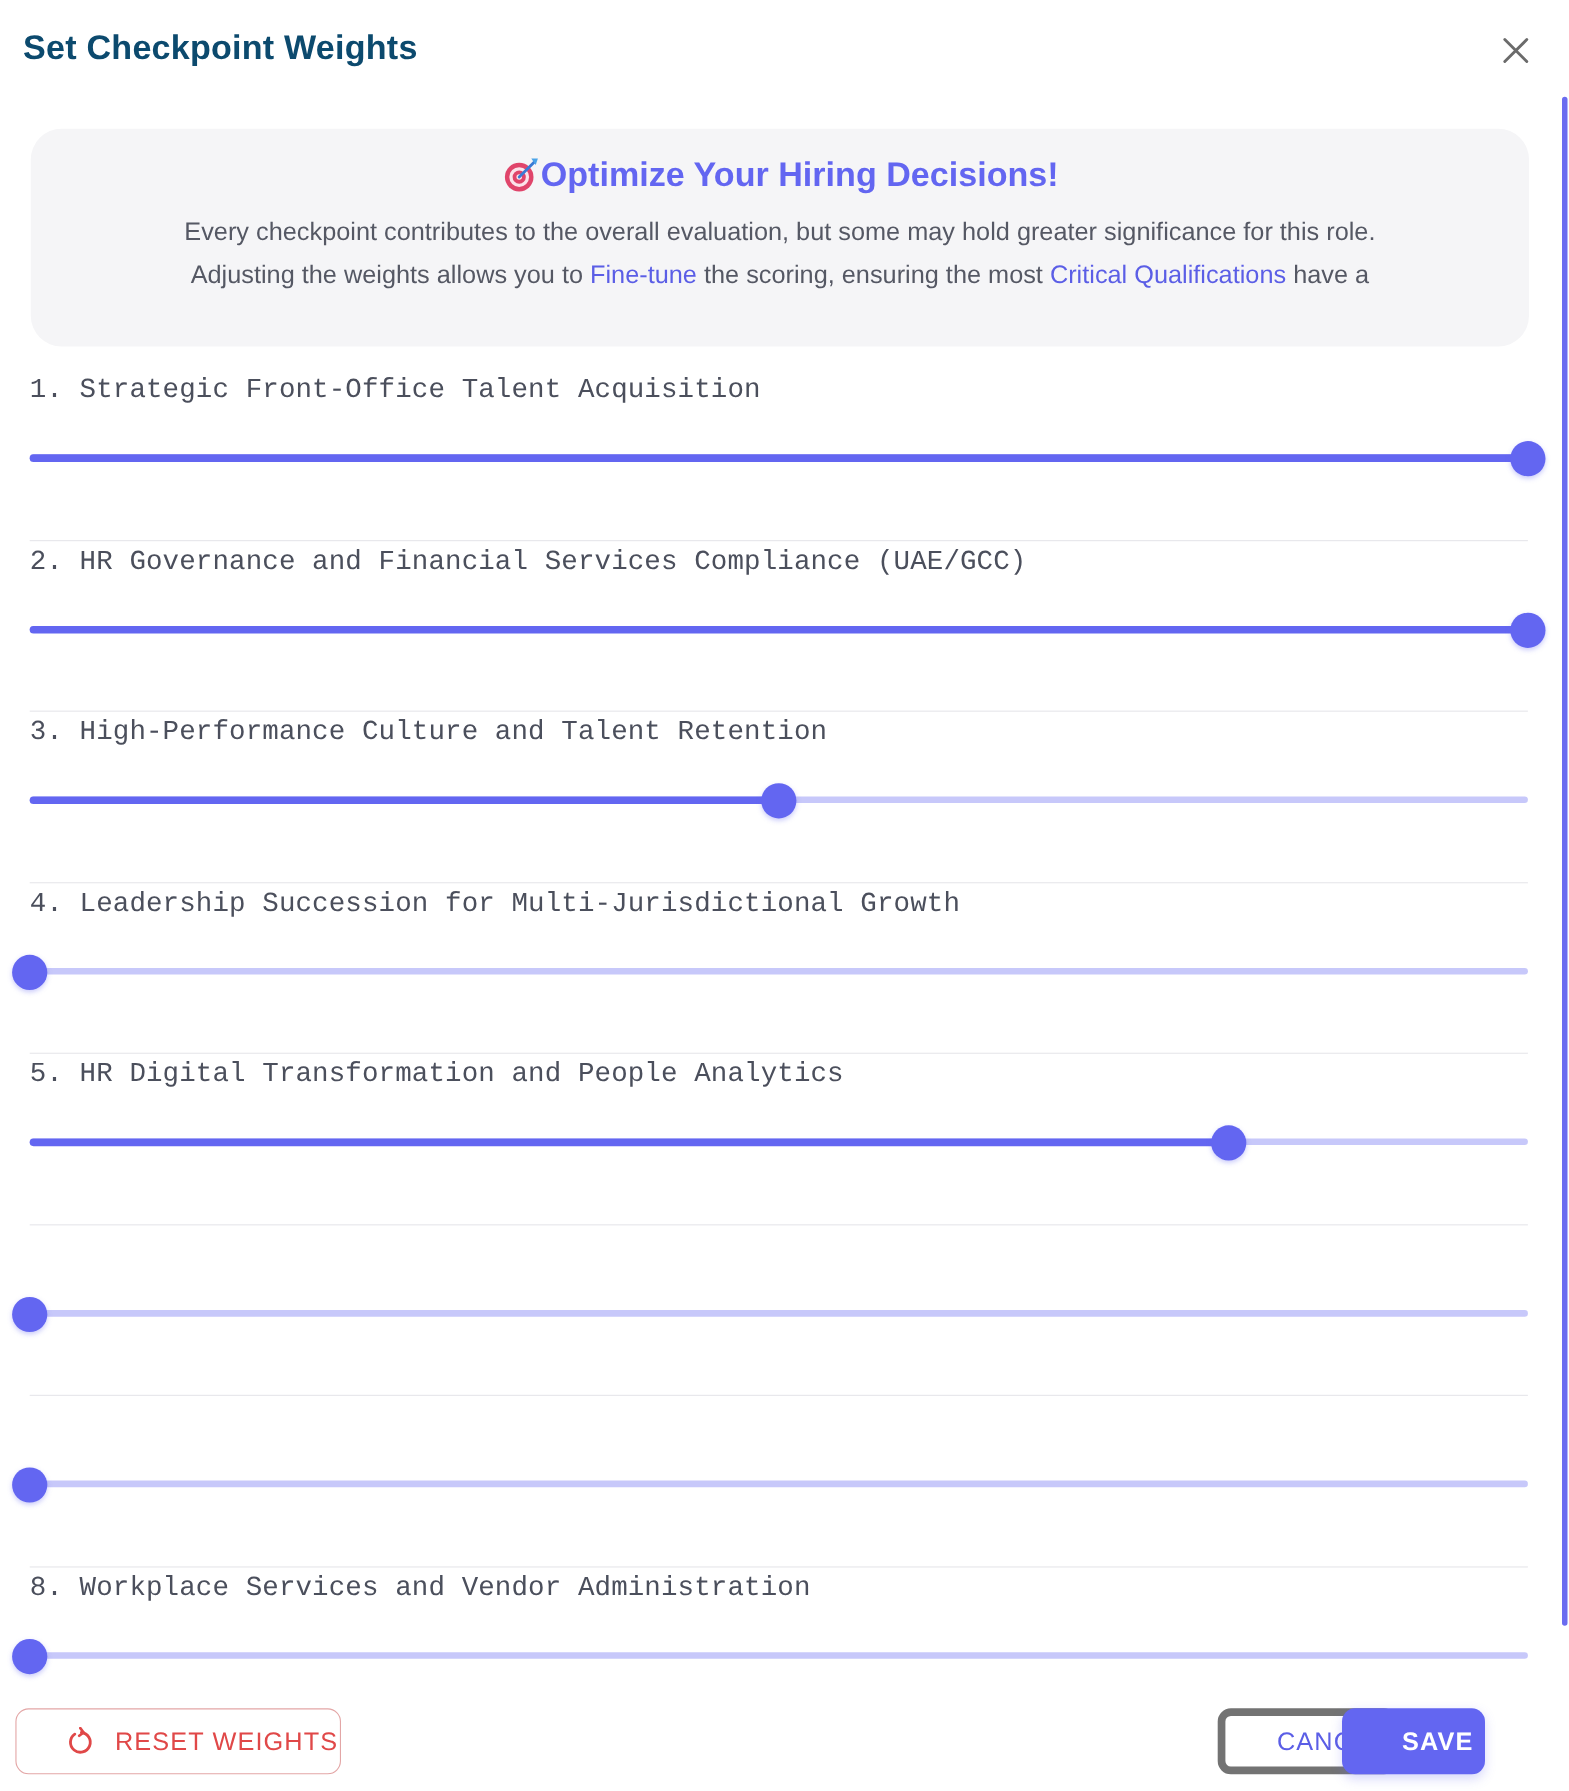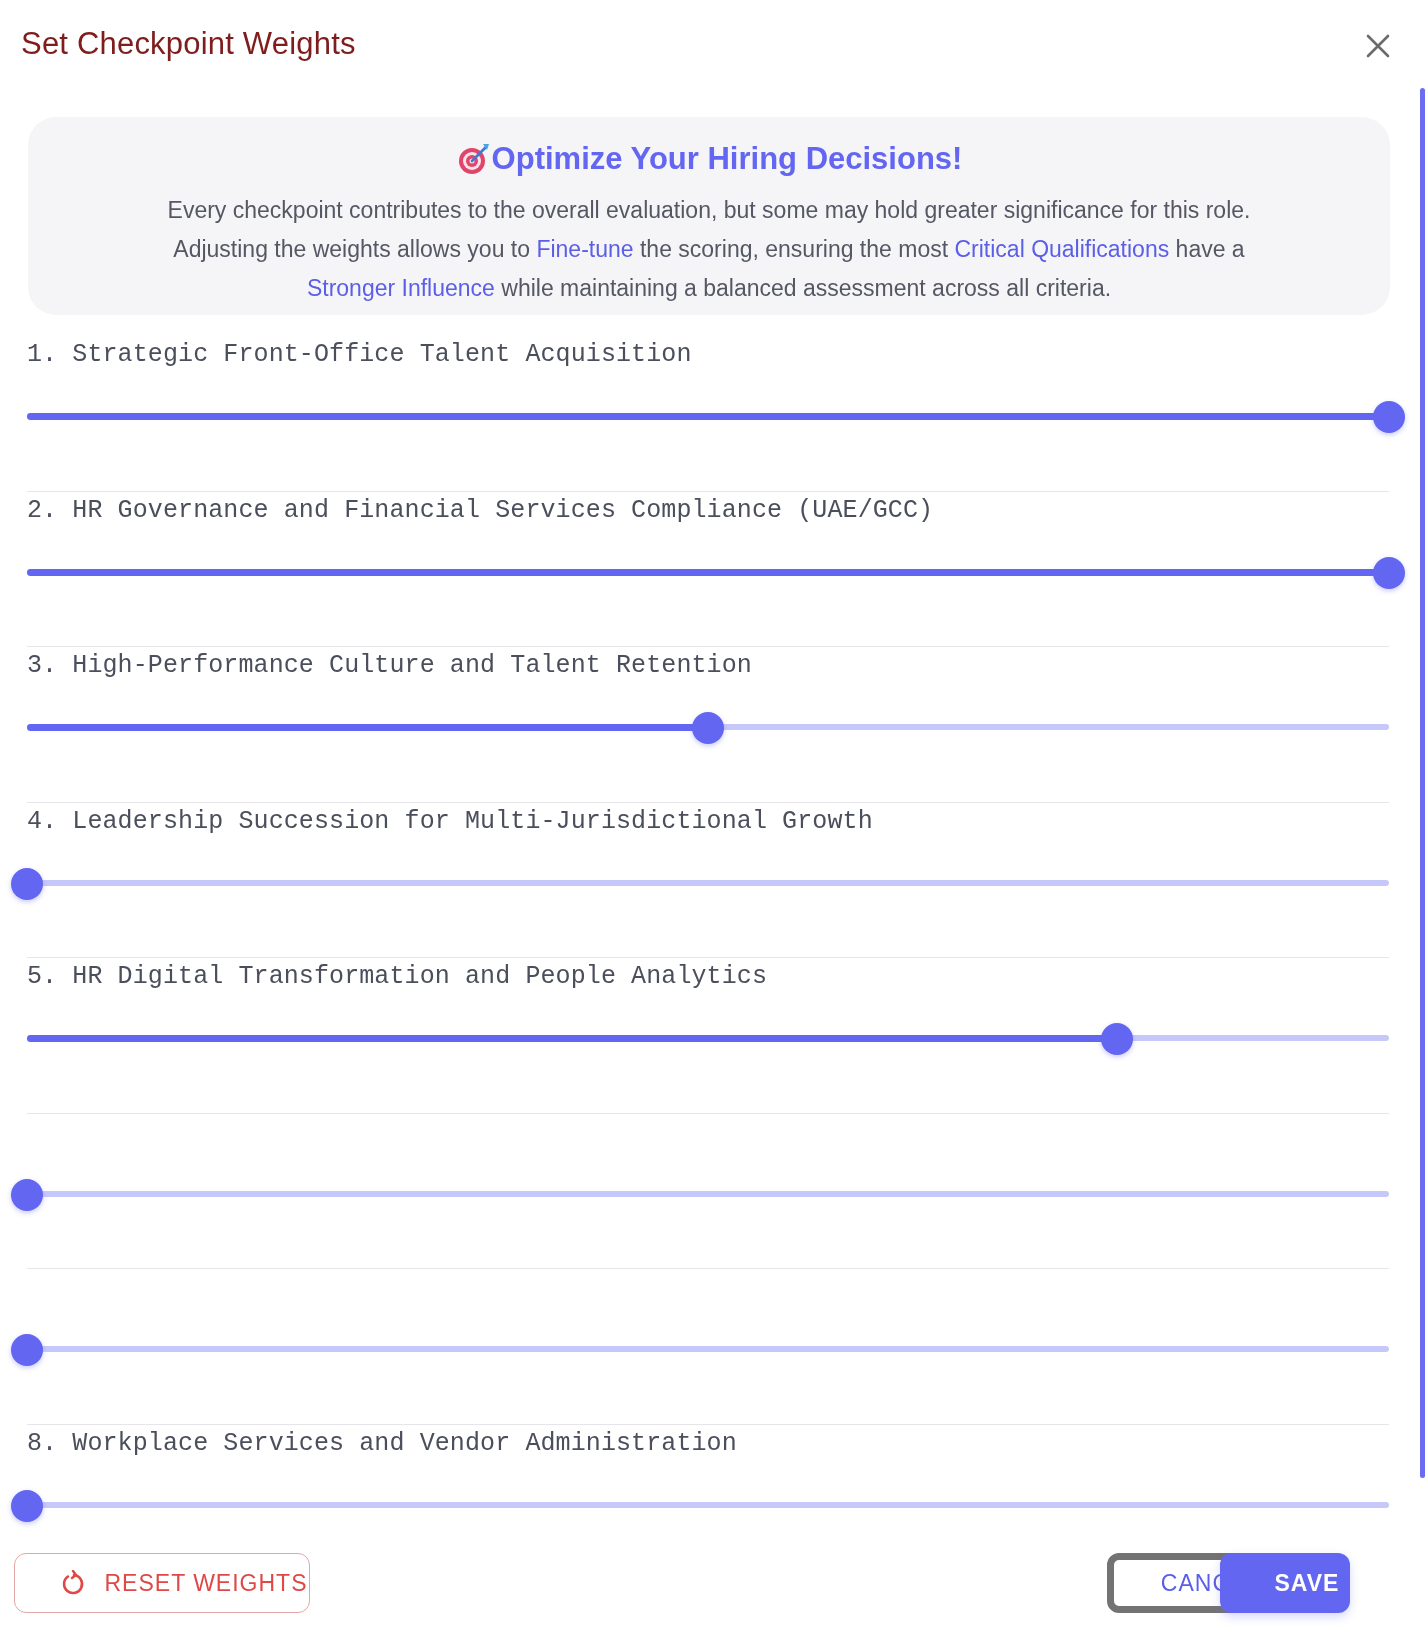--- a/index.html
+++ b/index.html
@@ -1,21 +1,21 @@
 <!DOCTYPE html>
 <html><head>
 <meta charset="utf-8">
 <style>
   * { box-sizing: border-box; margin: 0; padding: 0; }
   html, body { width: 1426px; height: 1628px; background: #ffffff; overflow: hidden; }
   body { font-family: "Liberation Sans", "DejaVu Sans", sans-serif; color: #4b4f5c; position: relative; }
 
   .title {
     position: absolute; left: 21px; top: 26px;
-    font-size: 31px; font-weight: 400; color: #7f1d1d; letter-spacing: 0.2px;
+    font-size: 31px; font-weight: 700; color: #0c4a6e; letter-spacing: 0.2px;
   }
   .close-btn {
     position: absolute; left: 1362px; top: 30px; width: 32px; height: 32px;
     cursor: pointer; display: flex; align-items: center; justify-content: center;
   }
   .scrollbar {
     position: absolute; left: 1420px; top: 88px; width: 5px; height: 1390px;
     background: #6b6cf0; border-radius: 3px;
   }
 
@@ -98,23 +98,20 @@
         <path d="M16 20 L30 6" stroke="#3a7bd5" stroke-width="2.6" stroke-linecap="round"></path>
         <path d="M27 3 L33 3 L31 9 Z" fill="#4aa3e8"></path>
       </svg>
       <span>Optimize Your Hiring Decisions!</span>
     </div>
     <div class="info-body">
       <div>Every checkpoint contributes to the overall evaluation, but some may hold greater significance for this role.</div>
       <div>
         <span>Adjusting the weights allows you to </span><span class="hl">Fine-tune</span><span> the scoring, ensuring the most </span><span class="hl">Critical Qualifications</span><span> have a</span>
       </div>
-      <div>
-        <span class="hl">Stronger Influence</span><span> while maintaining a balanced assessment across all criteria.</span>
-      </div>
     </div>
   </div>
 
   <div class="checkpoints">
     <div class="checkpoint">
       <div class="cp-label">1. Strategic Front-Office Talent Acquisition</div>
       <div class="slider" aria-valuenow="100">
         <div class="track"></div>
         <div class="fill" style="width: 100%;"></div>
         <div class="thumb" style="left: 100%;"></div>

